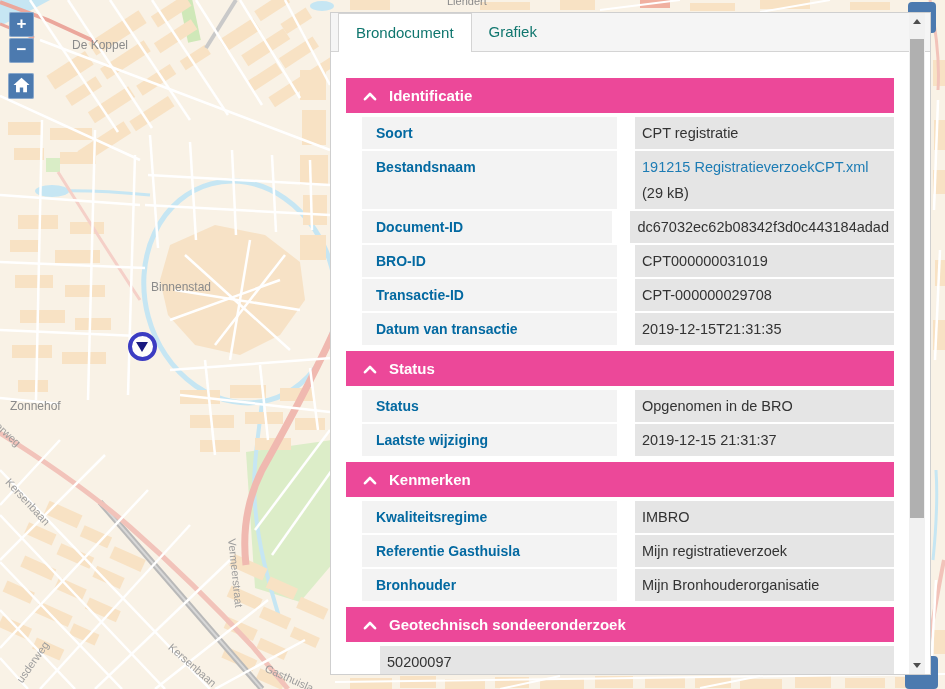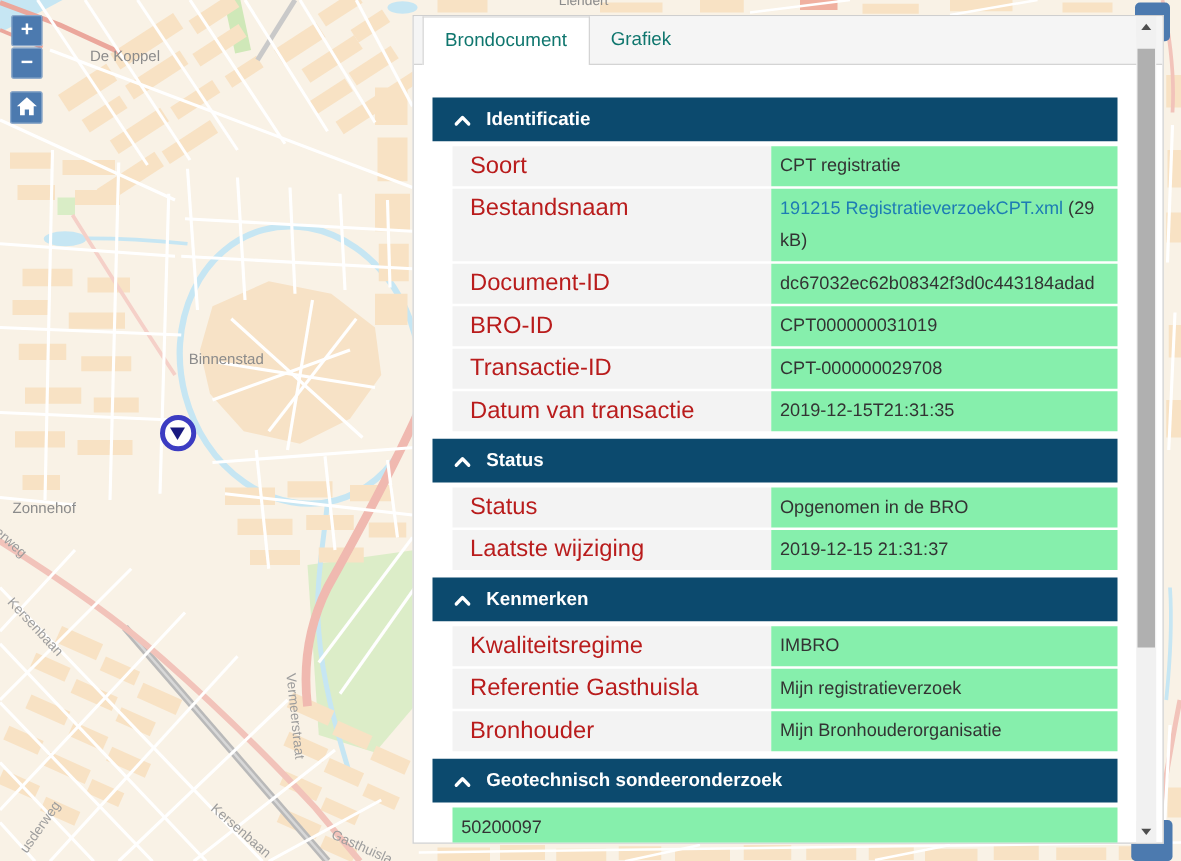--- a/index.html
+++ b/index.html
@@ -34,29 +34,29 @@
   
   #panel{position:absolute;left:330px;top:12px;width:601px;height:663px;z-index:10;
     background:#fff;border:1px solid #cfcfcf;box-sizing:border-box;overflow:hidden;}
   #tabbar{height:38px;background:#f5f5f5;border-bottom:1px solid #d4d4d4;
     display:flex;padding-left:7px;position:relative;}
   .tab{padding:0 17px;line-height:38px;font-size:15px;color:#0f766e;cursor:pointer;}
   .tab.active{background:#fff;border:1px solid #d4d4d4;border-bottom:none;
     margin-bottom:-1px;line-height:37px;}
 
   #content{padding:26px 36px 0 15px;}
-  .section-header{height:35px;background:#0c4a6e;color:#fff;display:flex;align-items:center;
+  .section-header{height:35px;background:#ec4899;color:#fff;display:flex;align-items:center;
     font-weight:bold;font-size:15px;margin-top:6px;cursor:pointer;}
   .section-header:first-child{margin-top:0;}
   .section-header .chev{margin:2px 12px 0 17px;display:inline-flex;}
   .trow{display:flex;margin-left:16px;margin-top:2px;}
   .trow.first{margin-top:4px;}
-  .cell-l{width:255px;background:#f3f3f3;font-weight:normal;color:#b91c1c;
-    font-size:19px;line-height:26px;padding:3px 10px 3px 14px;box-sizing:border-box;}
-  .cell-v{flex:1;margin-left:0;background:#86efac;color:#333;
+  .cell-l{width:255px;background:#f3f3f3;font-weight:bold;color:#0369a1;
+    font-size:14px;line-height:26px;padding:3px 10px 3px 14px;box-sizing:border-box;}
+  .cell-v{flex:1;margin-left:18px;background:#e5e5e5;color:#333;
     font-size:14.5px;line-height:26px;padding:3px 5px 3px 7px;box-sizing:border-box;}
   .cell-v a{color:var(--link,#1d7cb4);text-decoration:none;cursor:pointer;}
 
   
   #scrollbar{position:absolute;right:5px;top:0;width:16px;bottom:0;background:#f1f1f1;z-index:12;}
   .sb-btn{position:absolute;left:0;width:16px;height:17px;background:#f1f1f1;
     display:flex;align-items:center;justify-content:center;cursor:pointer;}
   #sb-up{top:0;} #sb-down{bottom:0;}
   .tri-up{width:0;height:0;border-left:4px solid transparent;border-right:4px solid transparent;
     border-bottom:5px solid #4e4e4e;}

